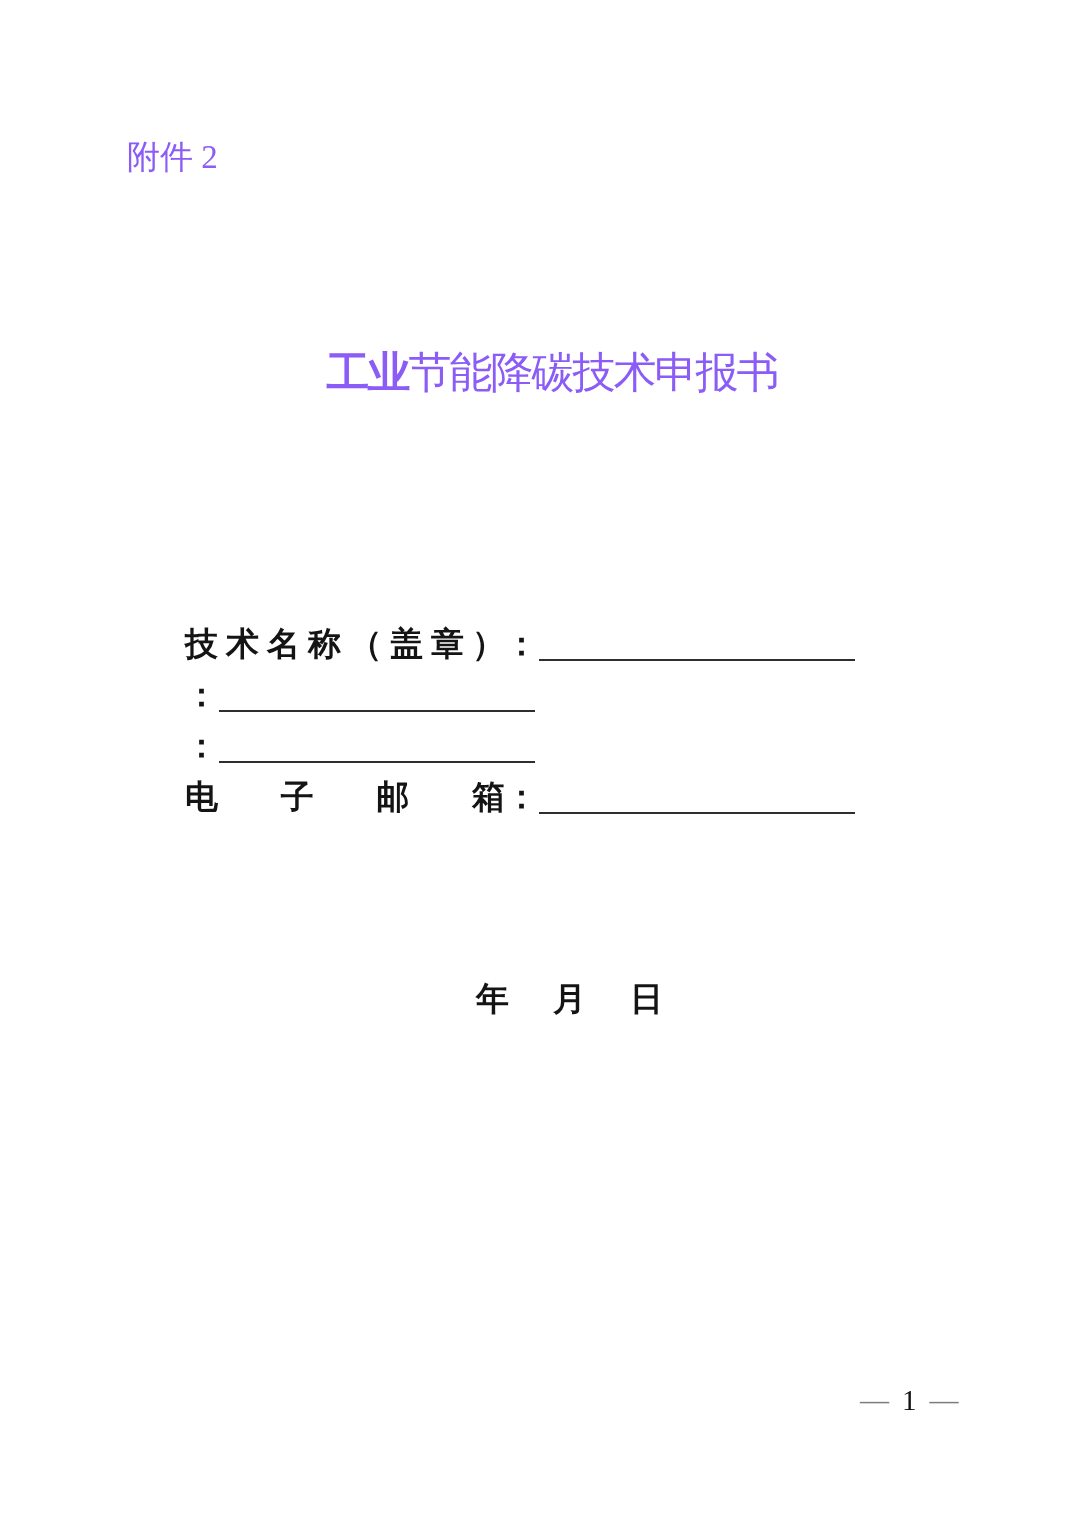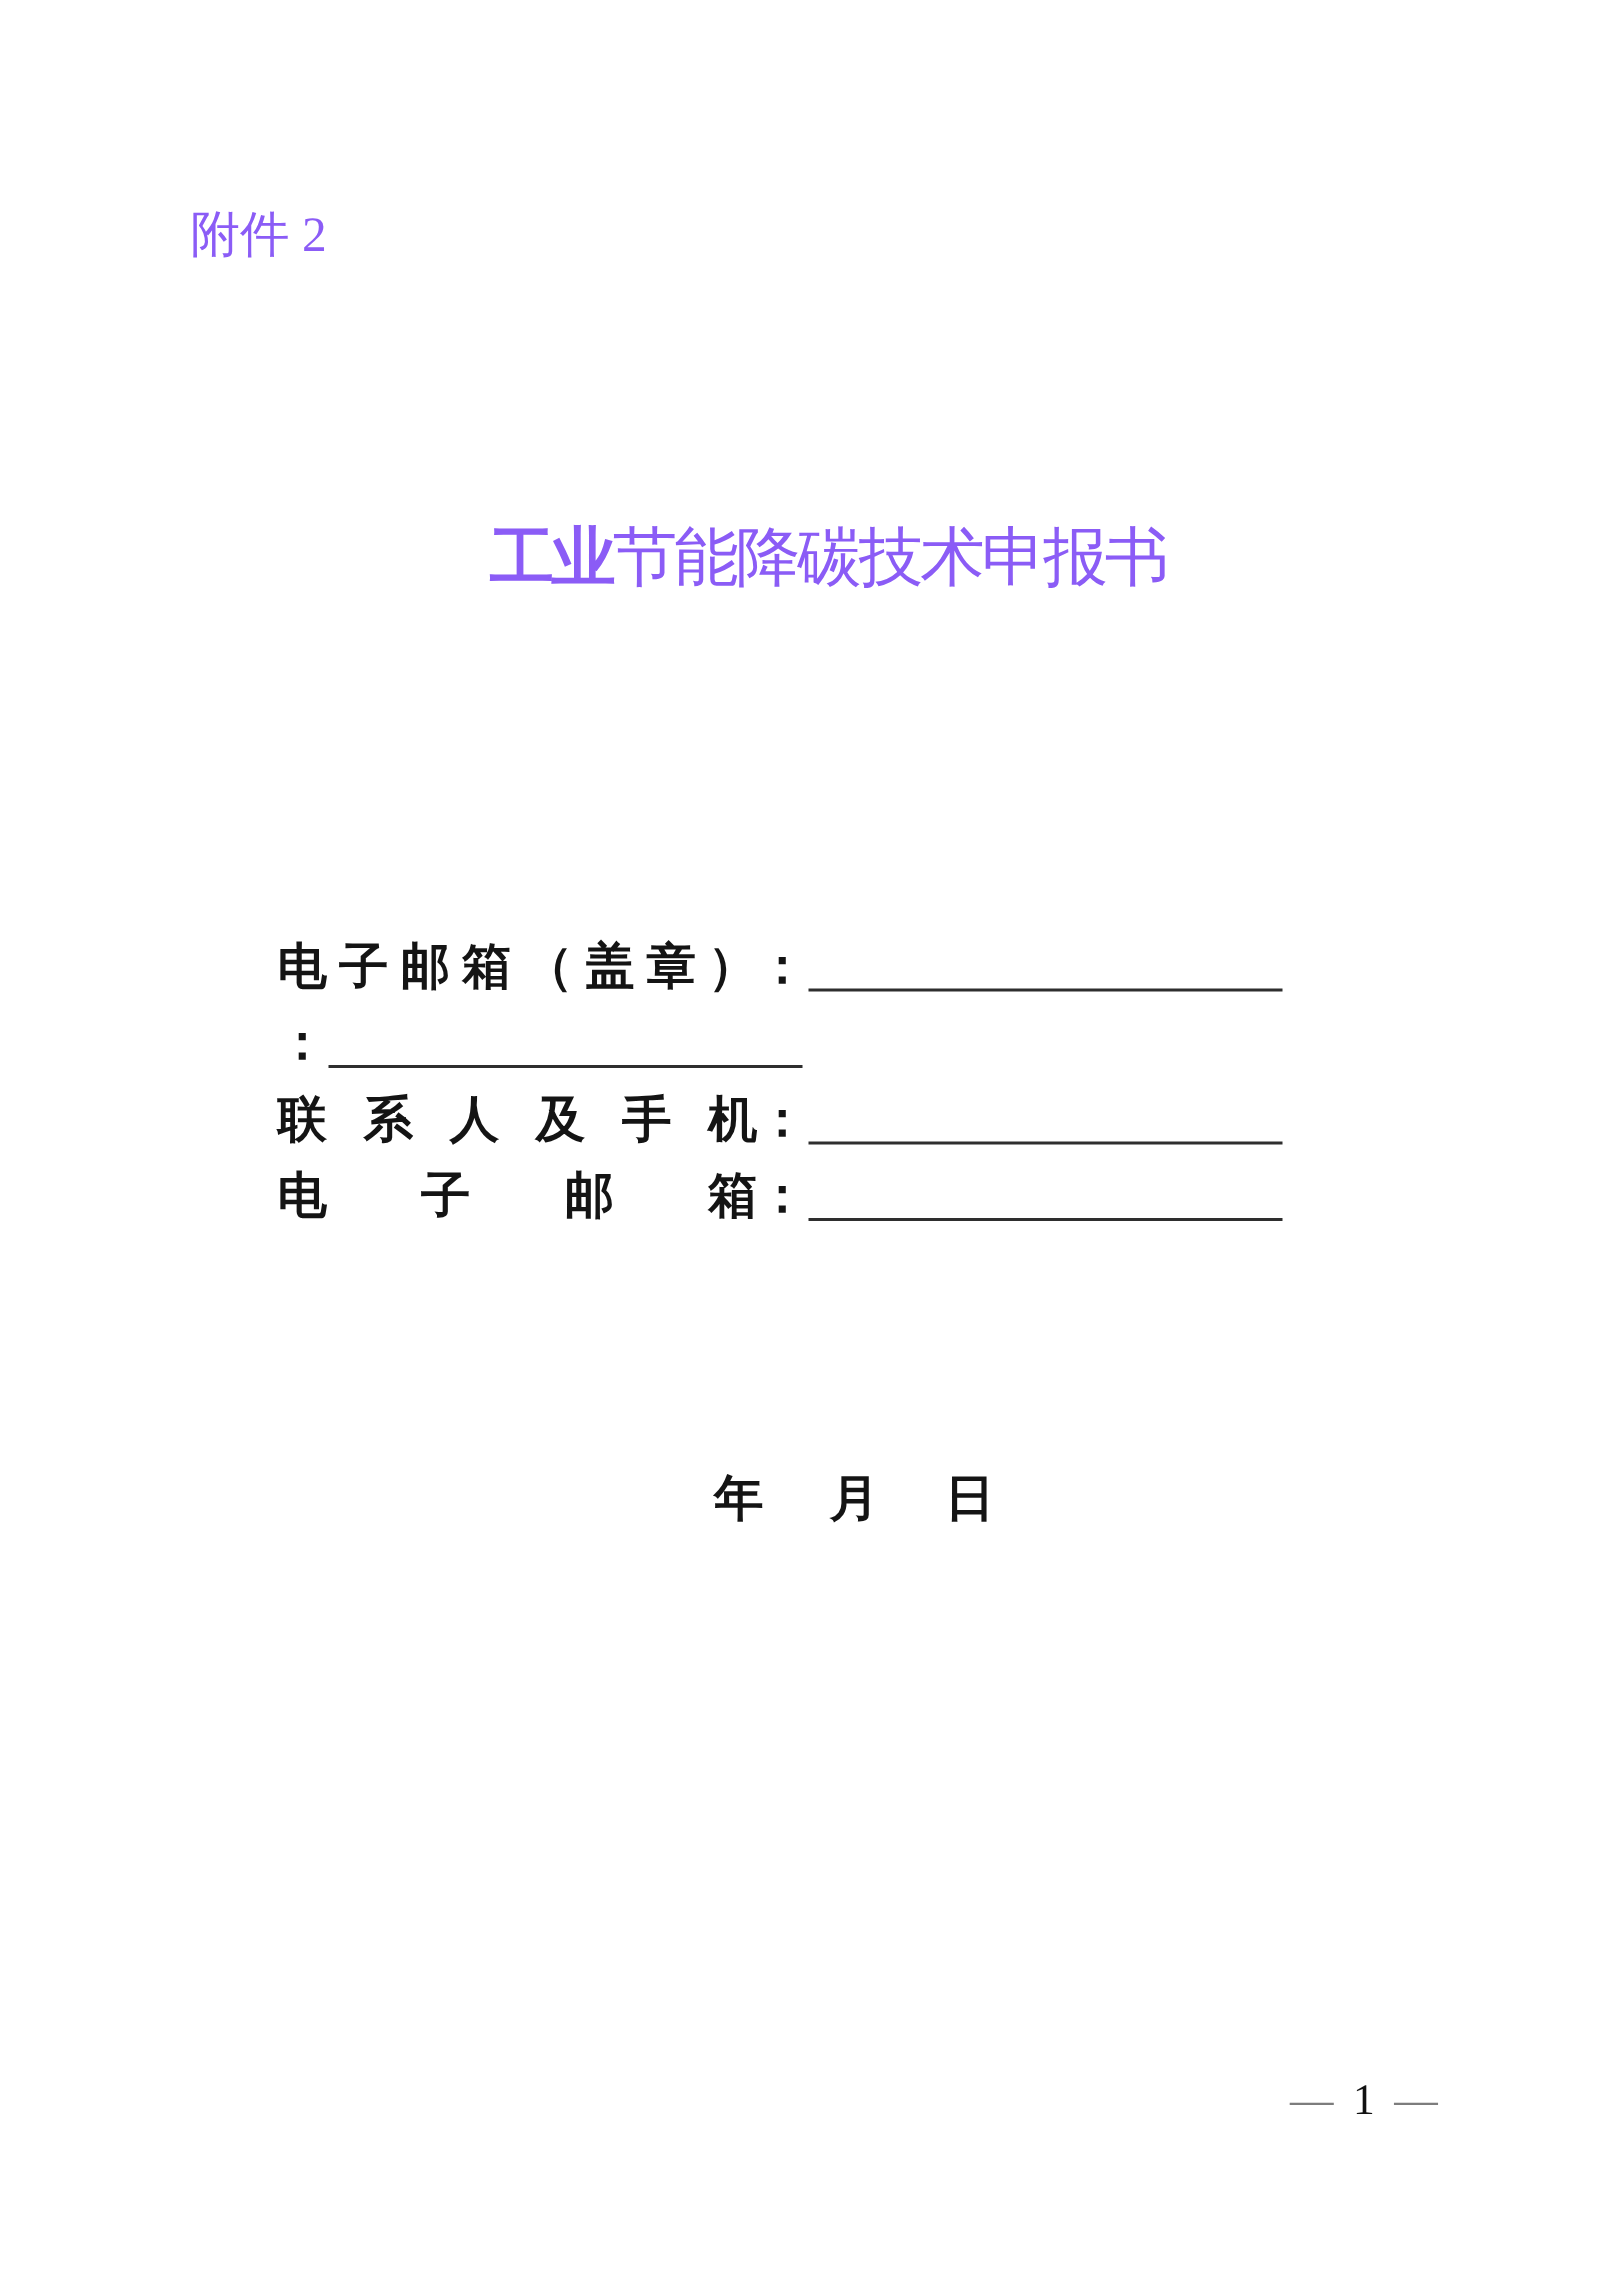--- a/index.html
+++ b/index.html
@@ -112,32 +112,31 @@
 
 <div class="page">
 
   <div class="attachment">附件 2</div>
 
   <h1 class="title"><span class="em">工业</span><span>节能降碳技术申报书</span></h1>
 
   <div class="form">
 
     <div class="form-row">
-      <span class="label">电子邮箱（盖章）</span>
+      <span class="label">技术名称（盖章）</span>
       <span class="colon">：</span>
       <span class="blank"></span>
     </div>
 
     <div class="form-row">
       <span class="colon">：</span>
       <span class="blank"></span>
     </div>
 
     <div class="form-row">
-      <span class="label">联系人及手机</span>
       <span class="colon">：</span>
       <span class="blank"></span>
     </div>
 
     <div class="form-row">
       <span class="label">电子邮箱</span>
       <span class="colon">：</span>
       <span class="blank"></span>
     </div>
 

